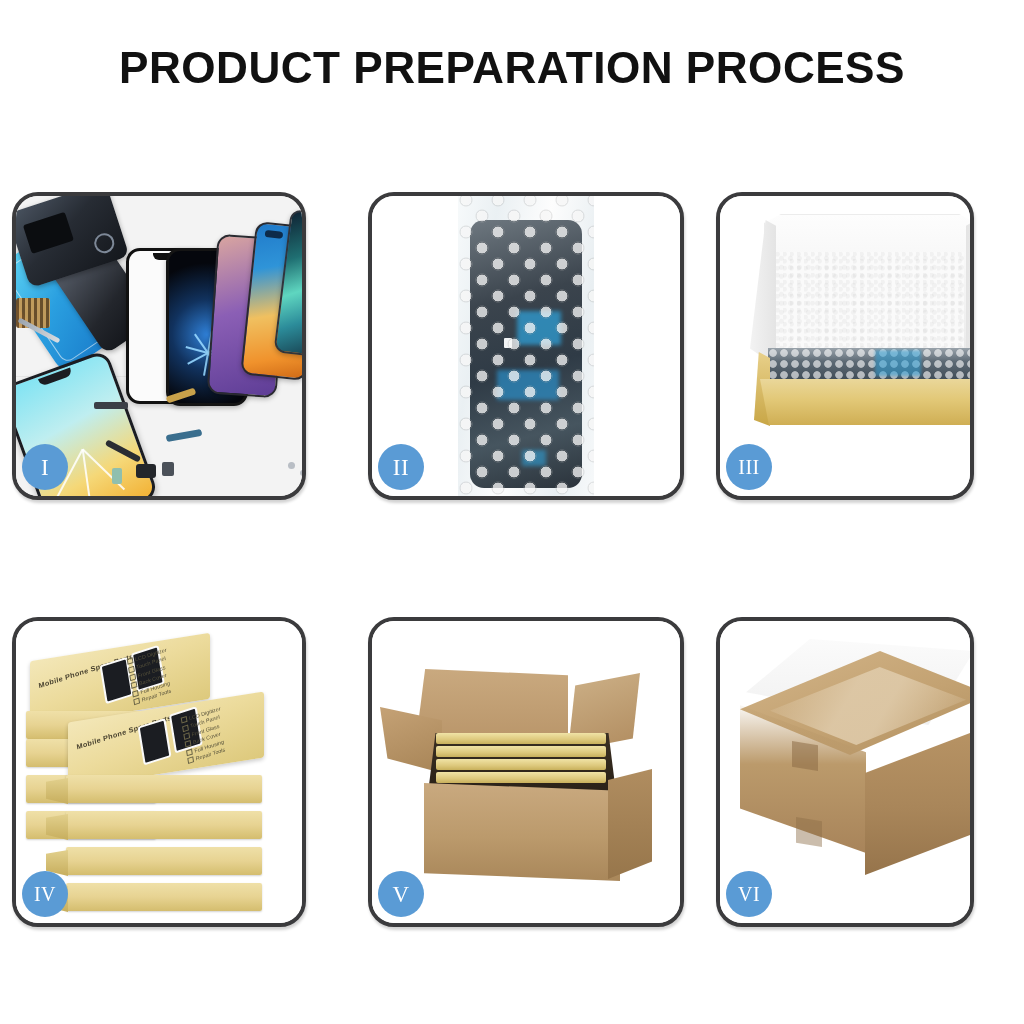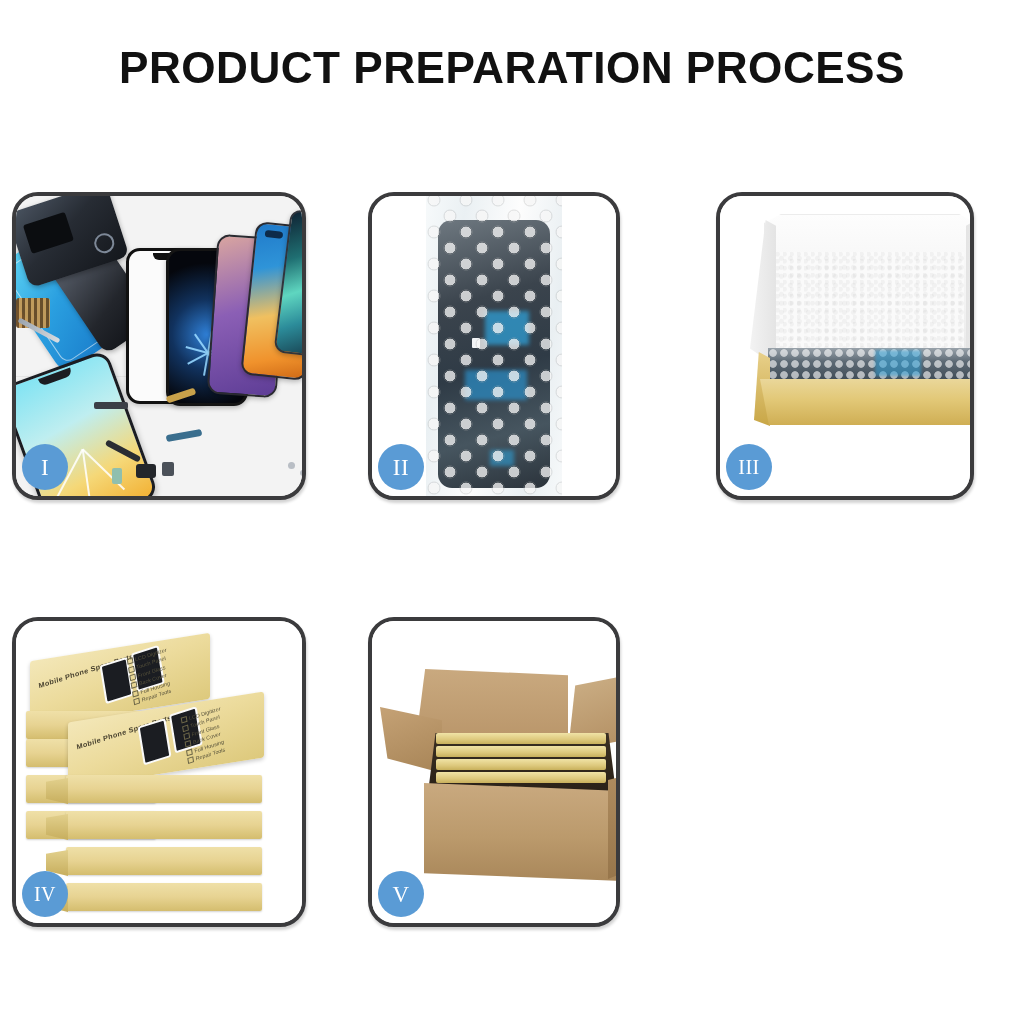--- a/index.html
+++ b/index.html
@@ -37,21 +37,21 @@
     box-shadow:1px 3px 3px rgba(0,0,0,0.18);
     overflow:visible;
   }
   .panel-inner{
     position:absolute;inset:0;
     border-radius:22px;
     overflow:hidden;
   }
   
   .c1{left:12px;width:294px;}
-  .c2{left:368px;width:252px;}
+  .c2{left:368px;width:316px;}
   .c3{left:716px;width:258px;}
   .r1{top:192px;height:308px;}
   .r2{top:617px;height:310px;}
 
   
   .badge{
     position:absolute;
     left:6px;bottom:6px;
     width:46px;height:46px;border-radius:50%;
     background:#5a9bd5;
@@ -576,14 +576,27 @@
         <span class="gbar" style="top:15px;"></span>
         <span class="gbar" style="top:28px;"></span>
         <span class="gbar" style="top:41px;"></span>
       </div>
       <div class="c5-front"></div>
       <div class="c5-side"></div>
     </div>
     <div class="badge">V</div>
   </div>
 
+  <div class="panel c3 r2">
+    <div class="panel-inner">
+      <div class="p6-bg"></div>
+      <div class="c6-white"></div>
+      <div class="c6-top"></div>
+      <div class="c6-tape"></div>
+      <div class="c6-left"></div>
+      <div class="c6-right"></div>
+      <div class="c6-tab1"></div>
+      <div class="c6-tab2"></div>
+    </div>
+    <div class="badge wide">VI</div>
+  </div>
 
 </div>
 
 </body></html>

